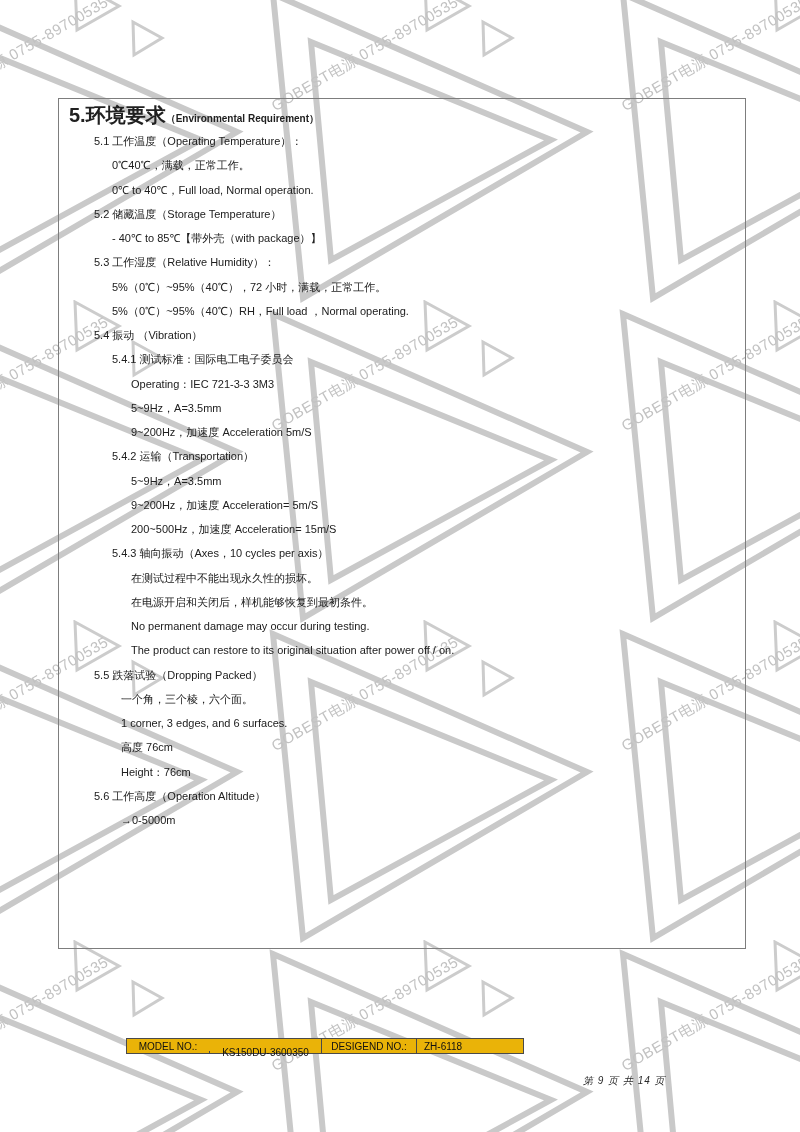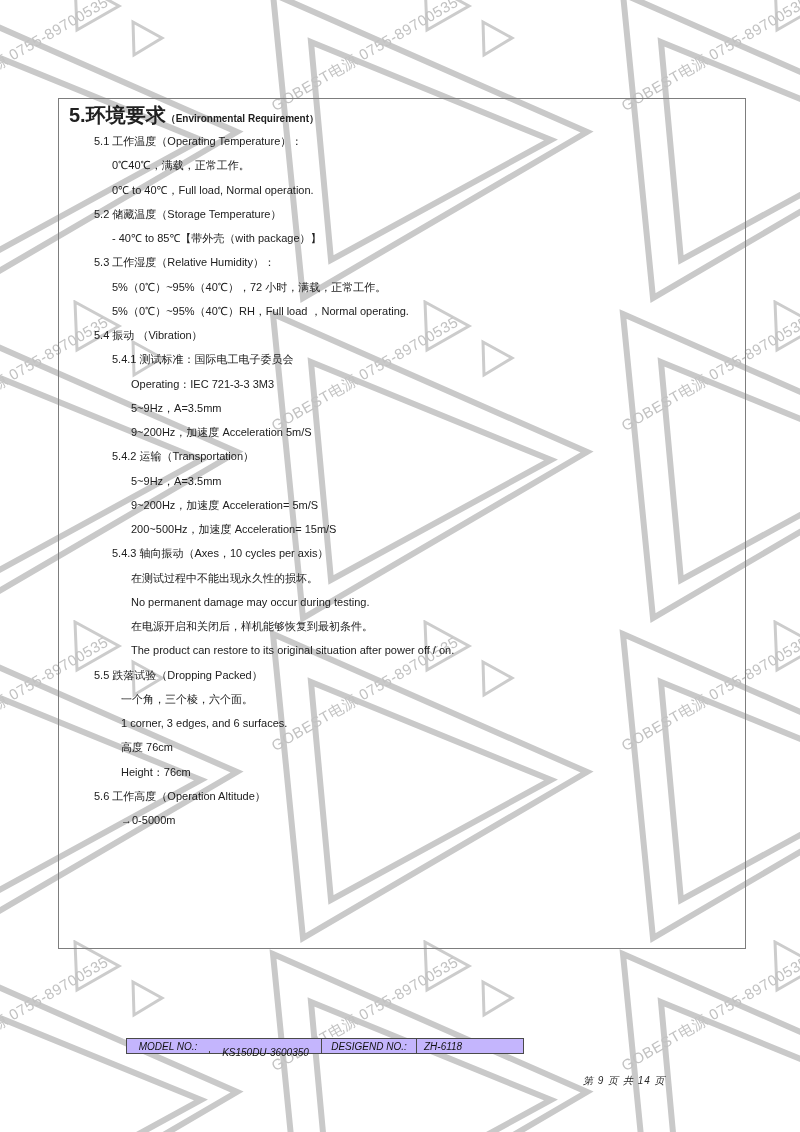--- a/index.html
+++ b/index.html
@@ -31,22 +31,22 @@
   .t-zh { font-size:20px; font-weight:bold; }
   .t-en { font-size:10px; font-weight:bold; }
   .line { height:24.25px; line-height:24.25px; font-size:11px; white-space:nowrap; }
   .lvl1  { padding-left:35px; }
   .lvl2  { padding-left:53px; }
   .lvl2b { padding-left:62px; }
   .lvl3  { padding-left:72px; }
   
   .footer-table {
     position:absolute; left:126px; top:1038px; width:398px; height:16px;
-    display:flex; z-index:1; border:1px solid #4a4a4a; background:#c4b5fd;
-    font-size:10px; color:#111;font-style:italic;
+    display:flex; z-index:1; border:1px solid #4a4a4a; background:#eab308;
+    font-size:10px; color:#111;
   }
   .cell { display:flex; align-items:center; justify-content:center; white-space:nowrap; }
   .cell + .cell { border-left:1px solid #4a4a4a; }
   .c1 { width:82px; }
   .c2 { width:112px;margin-top:12px; }
   .c3 { width:95px; }
   .c4 { width:107px; justify-content:flex-start; padding-left:7px; }
   .page-info {
     position:absolute; left:583px; top:1074px; z-index:1;
     font-size:10px; color:#2a2a2a; letter-spacing:1px; white-space:nowrap;font-style:italic;
@@ -183,22 +183,22 @@
   <div class="line lvl2">5.4.1 测试标准：国际电工电子委员会</div>
   <div class="line lvl3">Operating：IEC 721-3-3 3M3</div>
   <div class="line lvl3">5~9Hz，A=3.5mm</div>
   <div class="line lvl3">9~200Hz，加速度 Acceleration 5m/S</div>
   <div class="line lvl2">5.4.2 运输（Transportation）</div>
   <div class="line lvl3">5~9Hz，A=3.5mm</div>
   <div class="line lvl3">9~200Hz，加速度 Acceleration= 5m/S</div>
   <div class="line lvl3">200~500Hz，加速度 Acceleration= 15m/S</div>
   <div class="line lvl2">5.4.3 轴向振动（Axes，10 cycles per axis）</div>
   <div class="line lvl3">在测试过程中不能出现永久性的损坏。</div>
+  <div class="line lvl3">在电源开启和关闭后，样机能够恢复到最初条件。</div>
   <div class="line lvl3">No permanent damage may occur during testing.</div>
-  <div class="line lvl3">在电源开启和关闭后，样机能够恢复到最初条件。</div>
   <div class="line lvl3">The product can restore to its original situation after power off / on.</div>
   <div class="line lvl1">5.5 跌落试验（Dropping Packed）</div>
   <div class="line lvl2b">一个角，三个棱，六个面。</div>
   <div class="line lvl2b">1 corner, 3 edges, and 6 surfaces.</div>
   <div class="line lvl2b">高度 76cm</div>
   <div class="line lvl2b">Height：76cm</div>
   <div class="line lvl1">5.6 工作高度（Operation Altitude）</div>
   <div class="line lvl2b">→0-5000m</div>
 </div>
 

